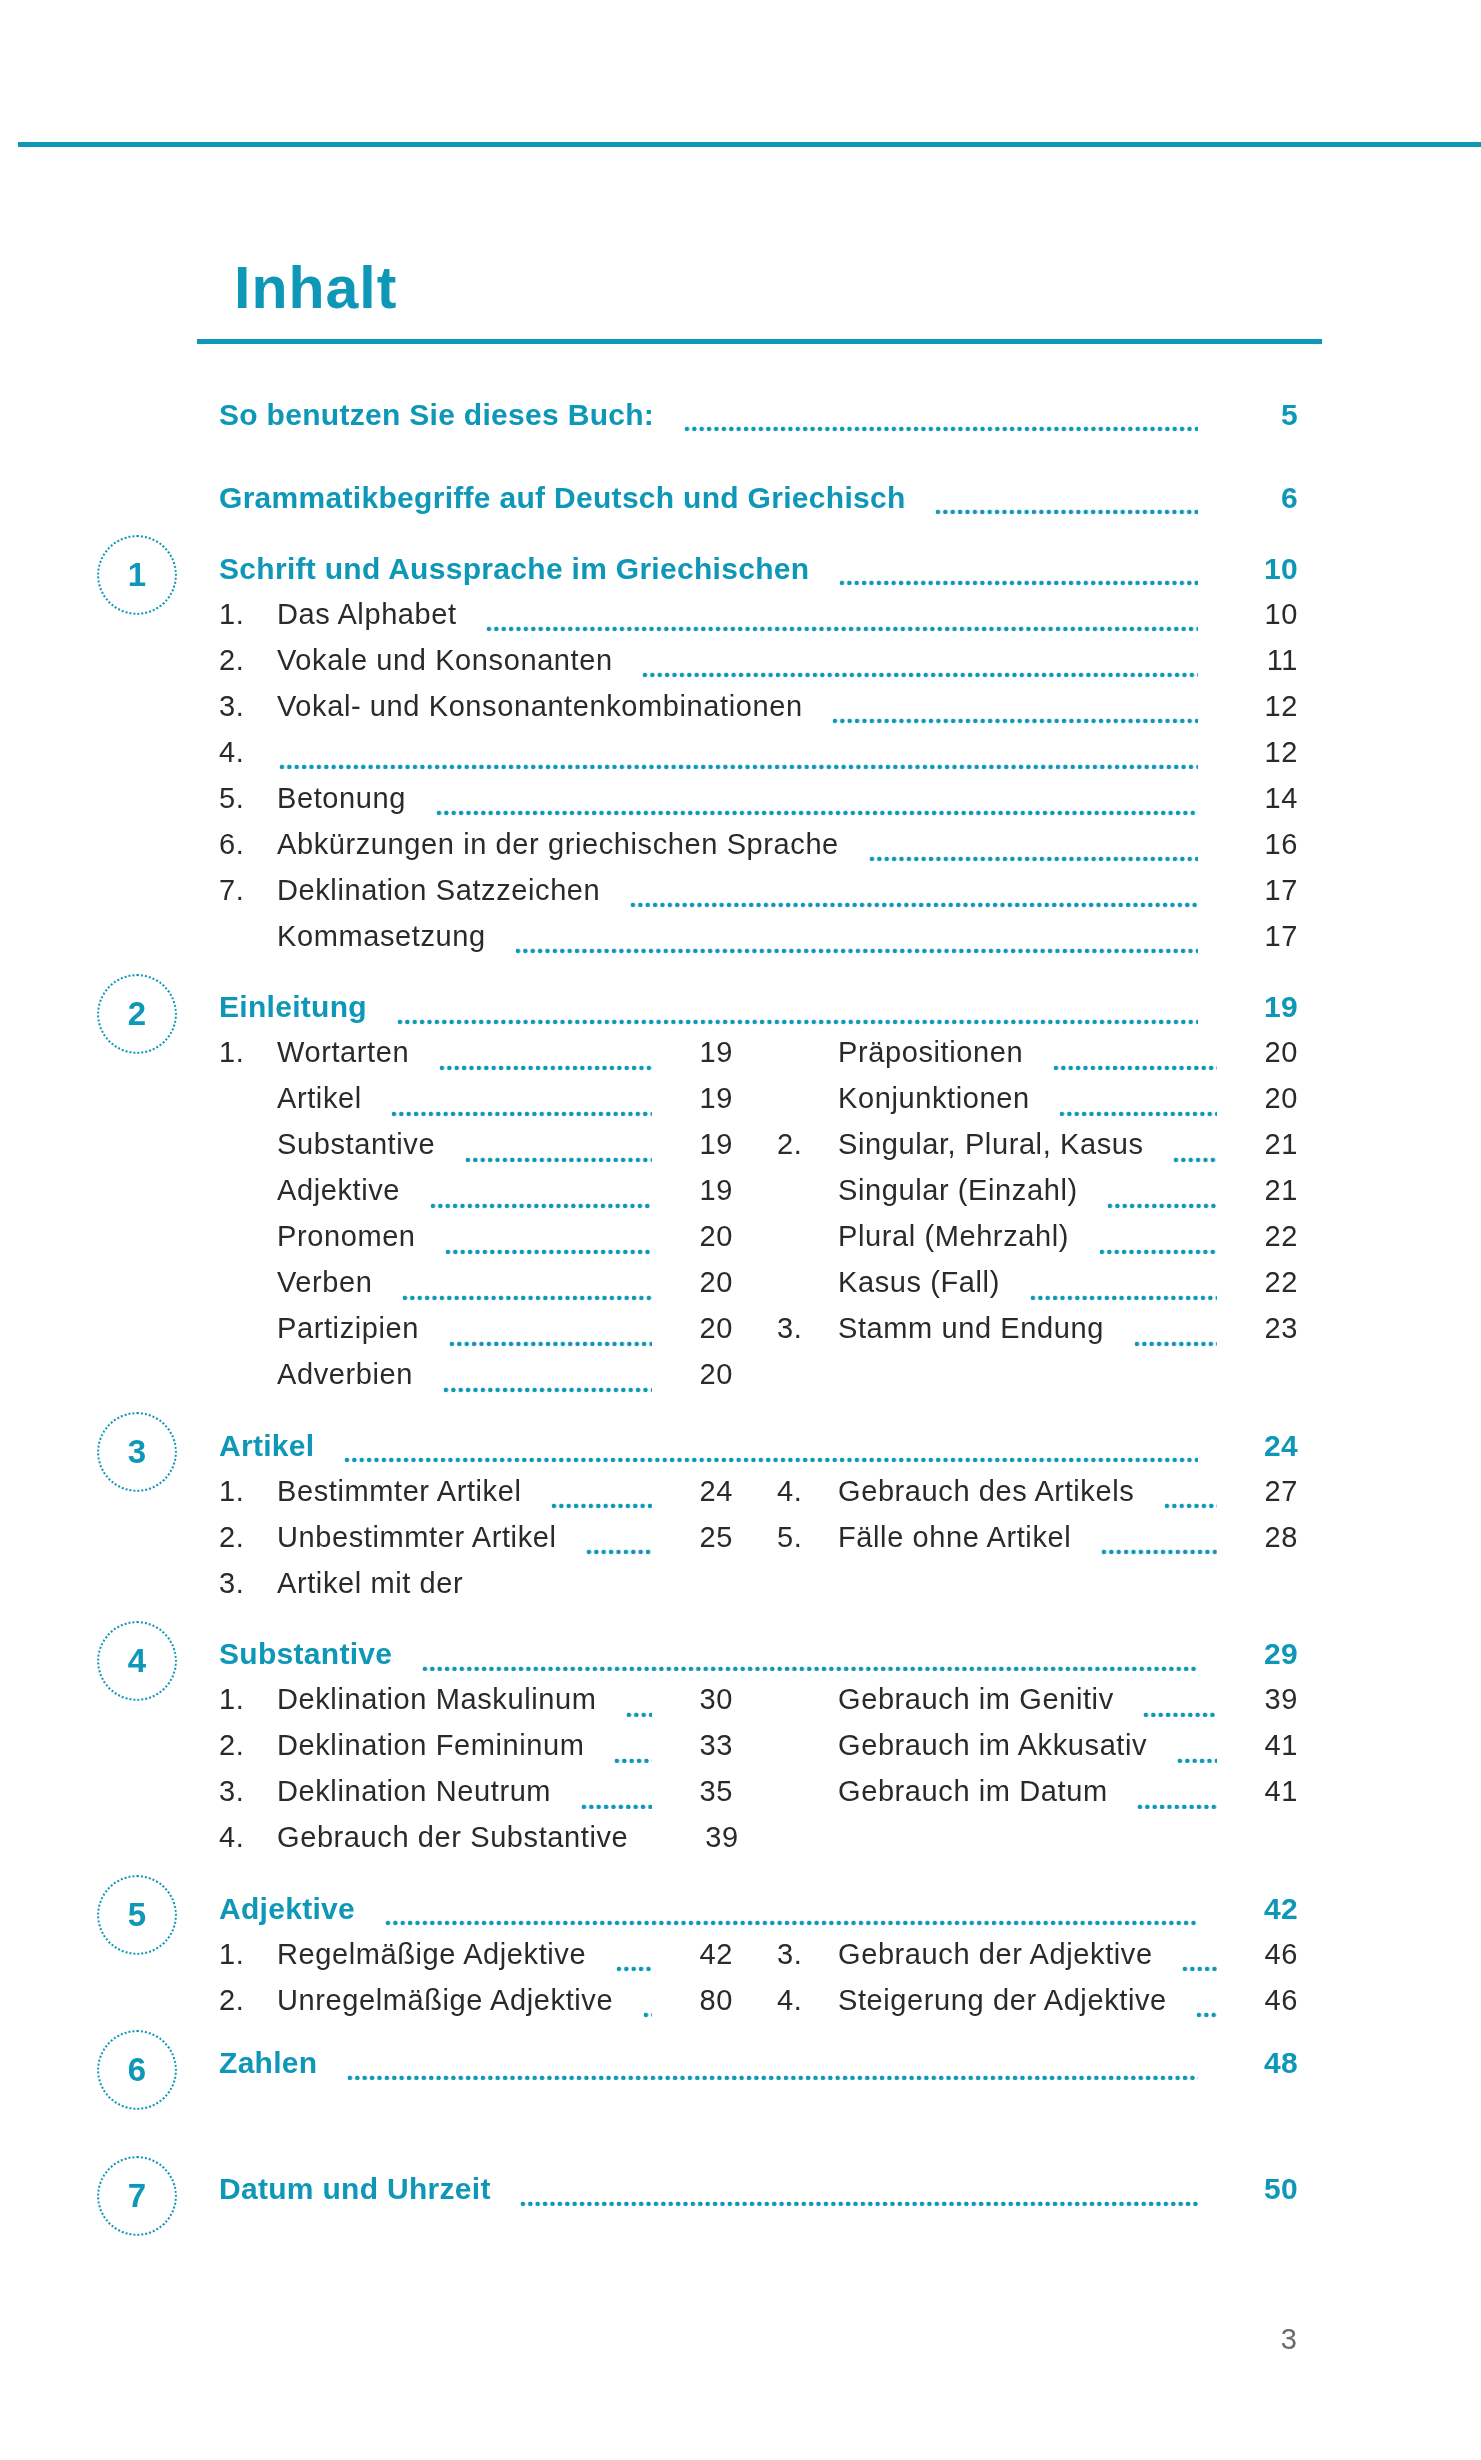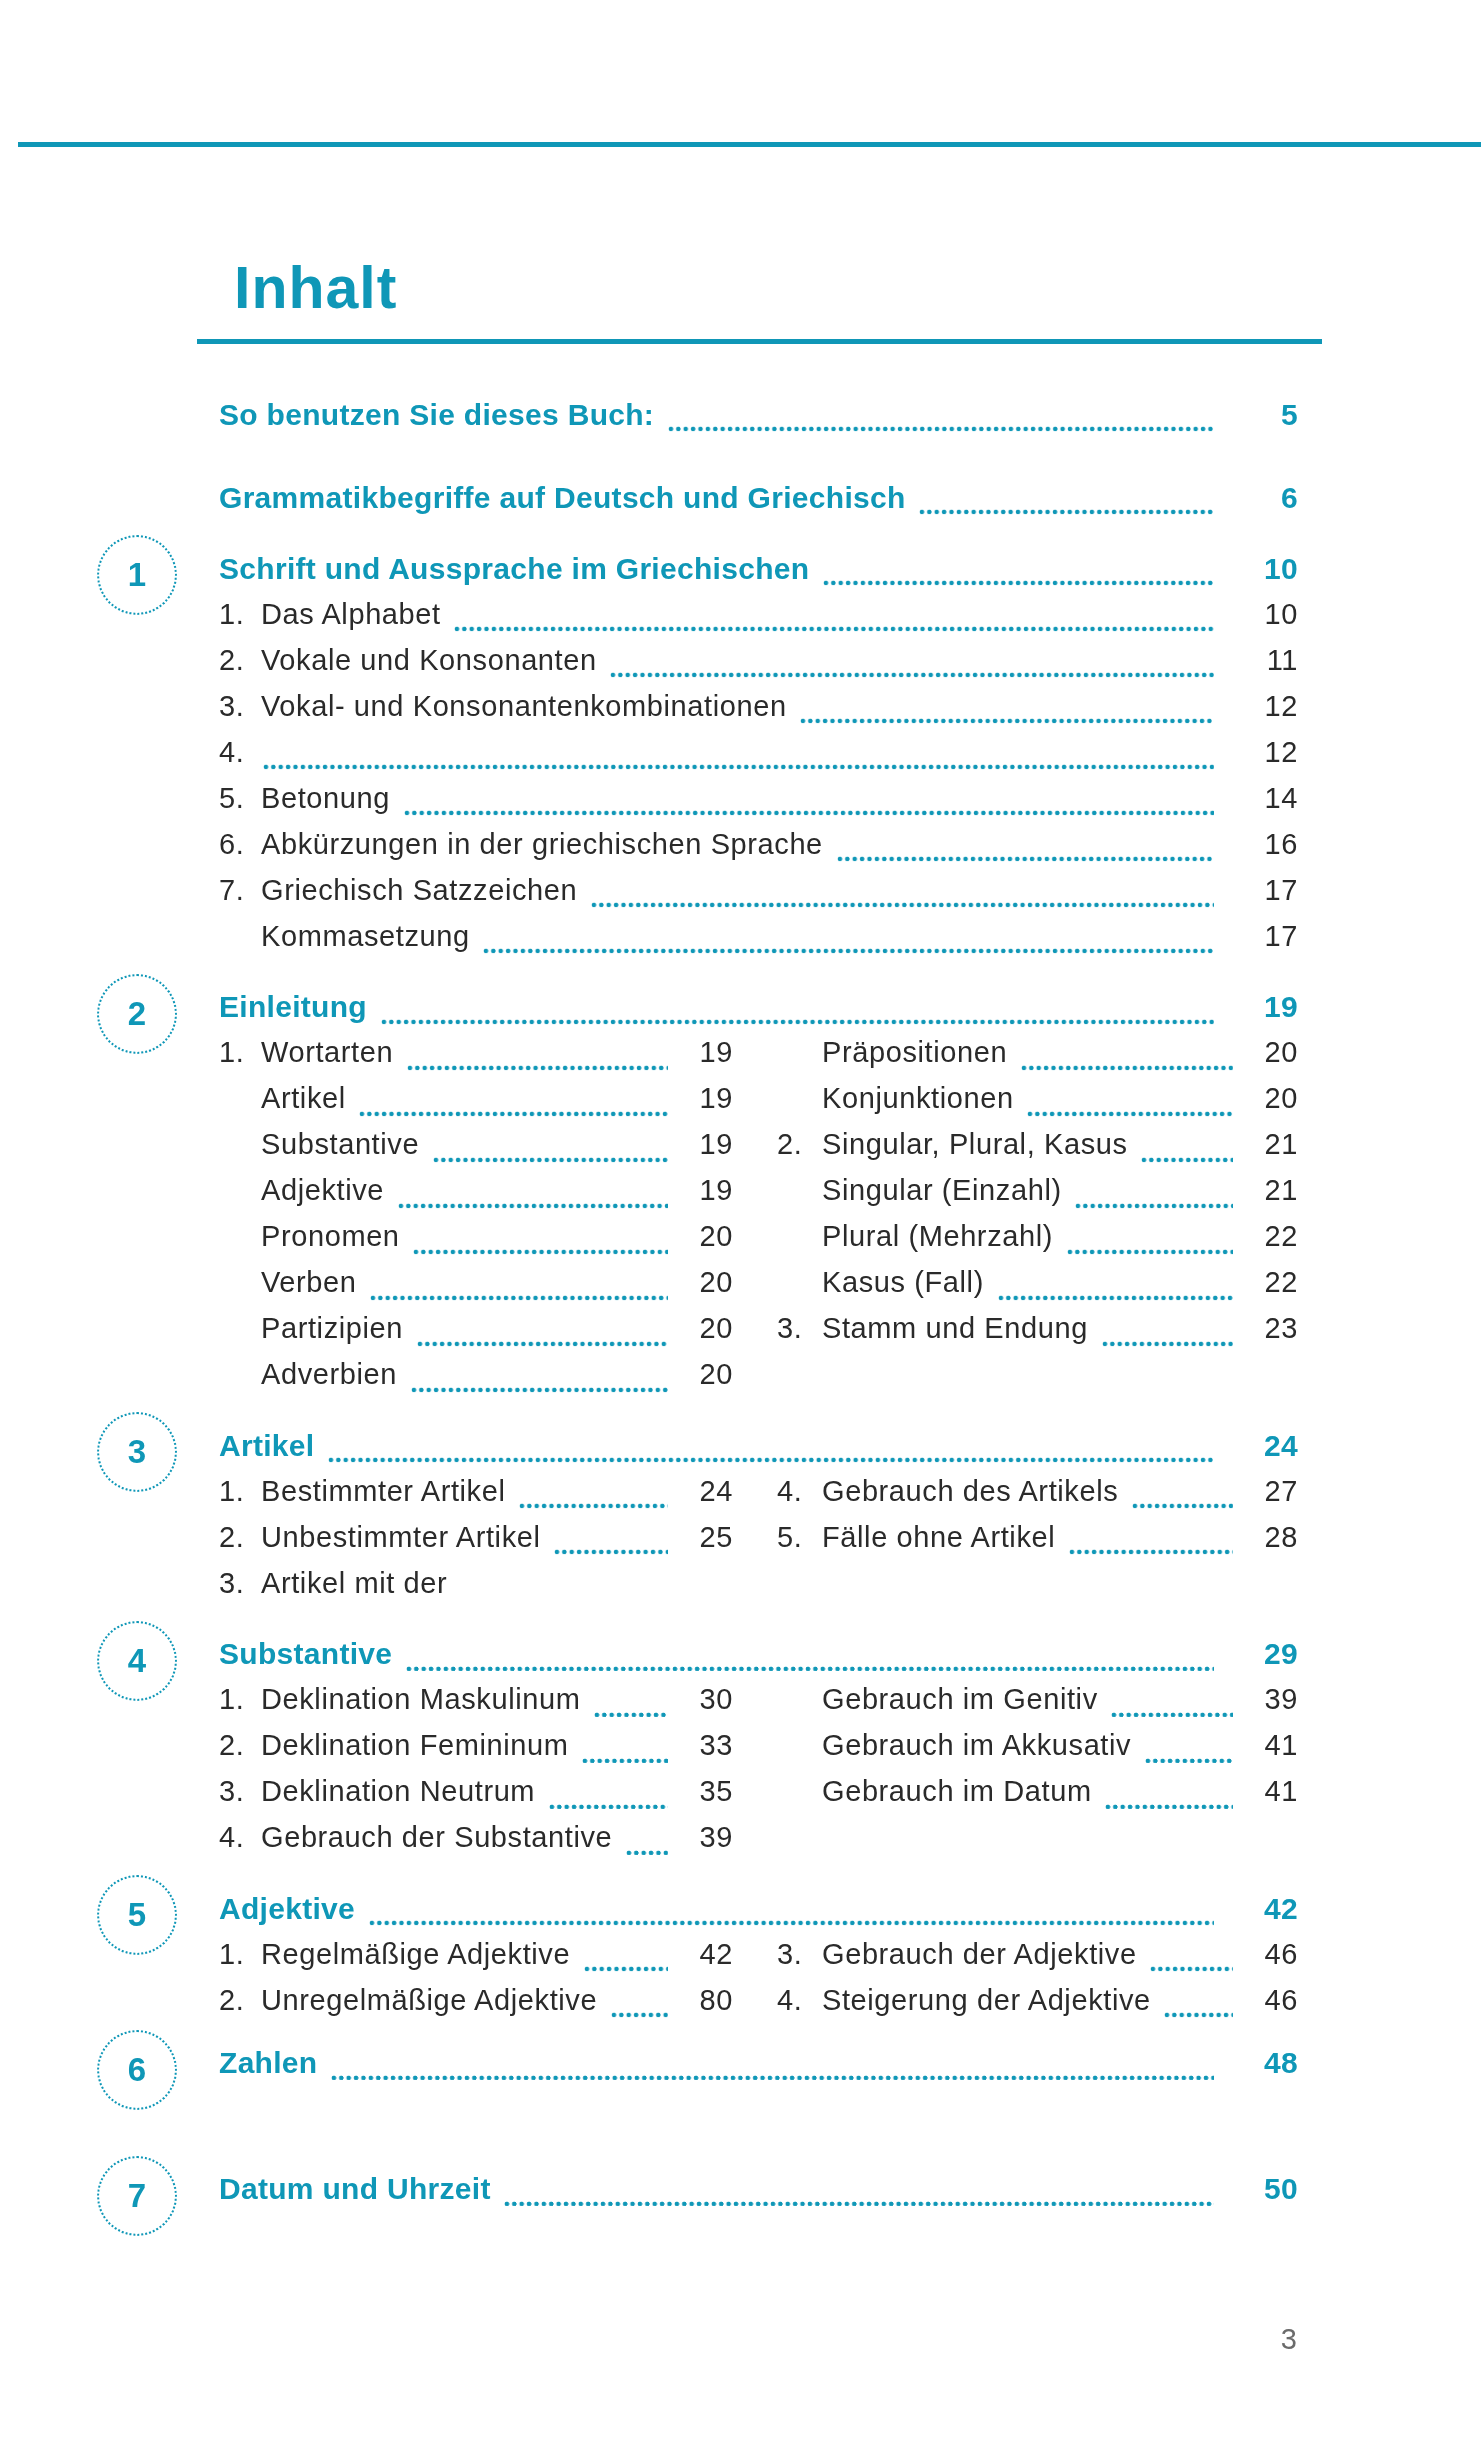--- a/index.html
+++ b/index.html
@@ -15,21 +15,21 @@
   .top-line{position:absolute;left:17.6px;right:0;top:142px;height:4.9px;background:var(--accent);}
   h1.page-title{
     position:absolute;left:219px;top:244px;margin:15px;
     font-size:59px;line-height:1;font-weight:bold;color:var(--accent);letter-spacing:1px;
   }
   .title-underline{position:absolute;left:197px;top:339px;width:1125px;height:4.9px;background:var(--accent);}
   .content{position:absolute;left:219px;top:398px;width:1079px;}
 
   .row{
     display:flex;align-items:baseline;height:46px;
-    font-size:29px;color:var(--ink);letter-spacing:0.6px;white-space:nowrap;
+    font-size:29px;color:var(--ink);letter-spacing:0.6px;white-space:nowrap;gap:16px;
   }
   .row .num{flex:0 0 42px;}
   .row .label{padding-right:11.7px;}
   .leader{
     flex:1 1 auto;align-self:flex-end;height:5.9px;margin:0 17.6px 11.7px 2px;
     background-image:radial-gradient(circle at 2.9px 2.9px, var(--accent) 2px, rgba(255,255,255,0) 2.6px);
     background-size:7.4px 5.9px;background-repeat:repeat-x;background-position:left bottom;
   }
   .page{flex:0 0 auto;min-width:66px;text-align:right;}
 
@@ -126,21 +126,21 @@
           <span class="page">14</span>
         </div>
         <div class="row entry">
           <span class="num">6.</span>
           <span class="label">Abkürzungen in der griechischen Sprache</span>
           <span class="leader"></span>
           <span class="page">16</span>
         </div>
         <div class="row entry">
           <span class="num">7.</span>
-          <span class="label">Griechisch Satzzeichen</span>
+          <span class="label">Deklination Satzzeichen</span>
           <span class="leader"></span>
           <span class="page">17</span>
         </div>
         <div class="row entry">
           <span class="num"></span>
           <span class="label">Kommasetzung</span>
           <span class="leader"></span>
           <span class="page">17</span>
         </div>
       </section>

